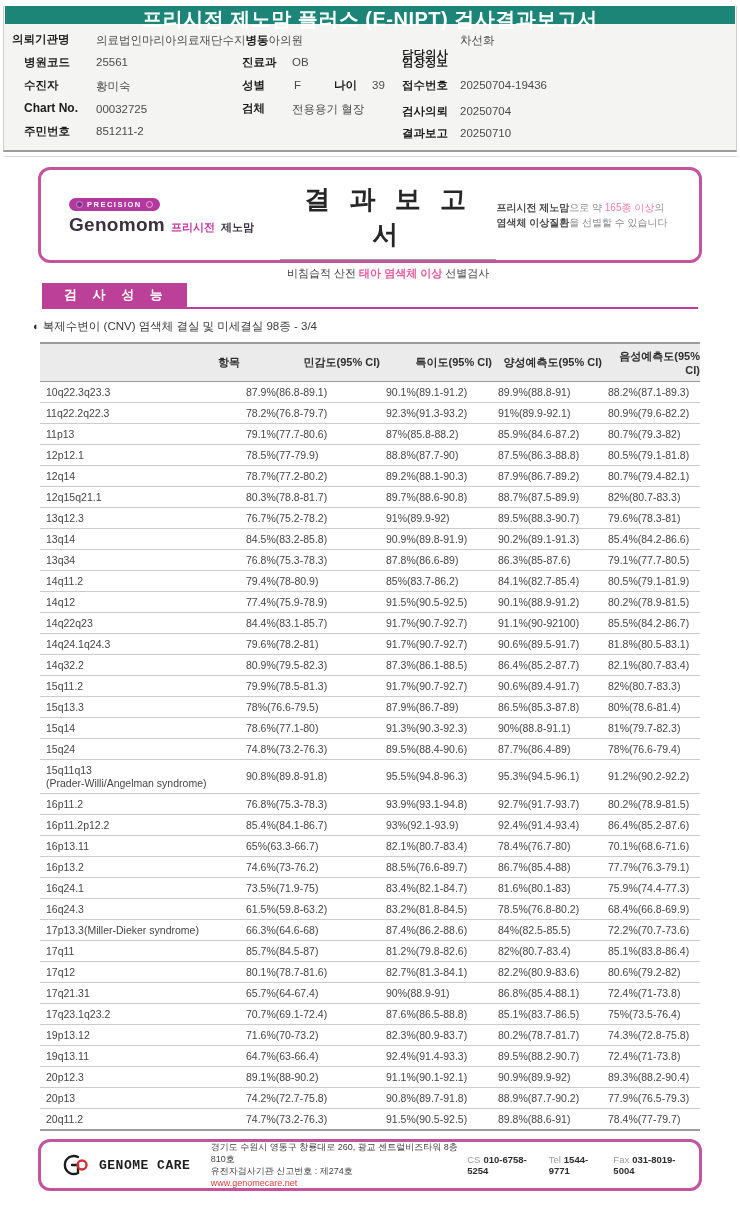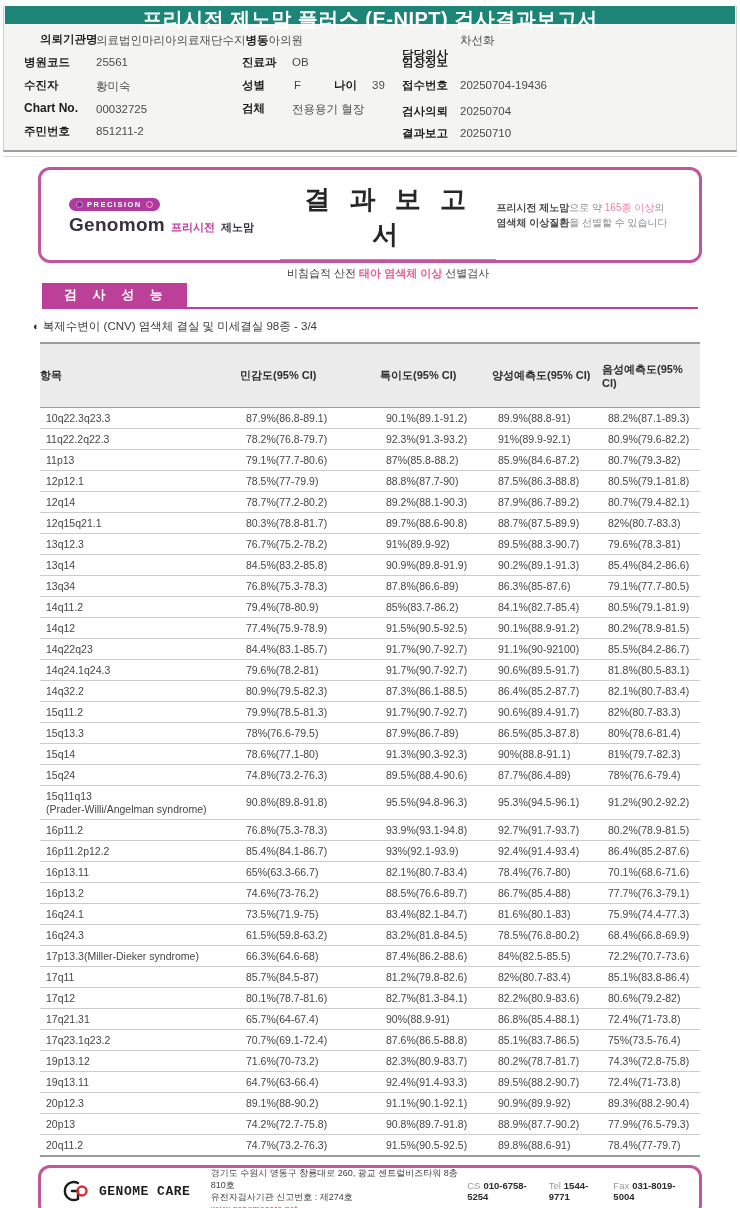--- a/index.html
+++ b/index.html
@@ -42,21 +42,21 @@
   .section-box { display:inline-block; background:#bc3f98; color:#ffffff; font-weight:bold;
     font-size:13px; letter-spacing:6px; padding:3px 18px 3px 22px; }
   .section-rule { border-bottom:2px solid #bc3f98; margin-top:0px; }
   .cnv-line { margin:10px 42px 0 33px; font-size:11.5px; color:#3a3a3a; }
   .cnv-line .bullet { font-size:11px; color:#2b2b2b; }
 
   
   table.results { margin:8px 40px 0 40px; width:660px; border-collapse:collapse;
     border-top:2px solid #9c9c9c; border-bottom:2px solid #9c9c9c; }
   table.results thead th { background:#ebebeb; border-bottom:1px solid #9c9c9c;
-    font-size:11px; font-weight:bold; color:#2e2e2e; padding:18px 0; text-align:left; }
+    font-size:11px; font-weight:bold; color:#2e2e2e; padding:5px 0; text-align:right; }
   table.results td { border-bottom:1px solid #cbcbcb; font-size:10.5px; color:#454545;
     padding:3.5px 0 3.5px 6px; line-height:13px; text-align:left; white-space:pre-line; }
   table.results col.c-item { width:200px; }
   table.results col.c1 { width:140px; }
   table.results col.c2 { width:112px; }
   table.results col.c3 { width:110px; }
   table.results col.c4 { width:98px; }
 
   
   .footer-box { margin:8px 38px 0 38px; height:52px; border:3px solid #c2569e; border-radius:12px;
@@ -70,21 +70,21 @@
   .contact-block .cv { color:#2c2c2c; font-weight:bold; }
 </style>
 </head>
 <body>
 
 <div class="top-section">
   <div class="title-bar">
     <span class="t">프리시전 제노맘 플러스 (E-NIPT) 검사결과보고서</span>
   </div>
   <div class="info-panel">
-    <span class="lab" style="left:36px;top:6px">의뢰기관명</span>
+    <span class="lab" style="left:8px;top:6px">의뢰기관명</span>
     <span class="val" style="left:92px;top:7px"><span>의료법인마리아의료재단수지</span><b style="color:#1c1c1c">병동</b><span>아의원</span></span>
 
     <span class="lab" style="left:20px;top:29px">병원코드</span>
     <span class="val" style="left:92px;top:30px">25561</span>
     <span class="lab" style="left:238px;top:29px">진료과</span>
     <span class="val" style="left:288px;top:30px">OB</span>
 
     <span class="lab" style="left:20px;top:52px">수진자</span>
     <span class="val" style="left:92px;top:53px">황미숙</span>
     <span class="lab" style="left:238px;top:52px">성별</span>

